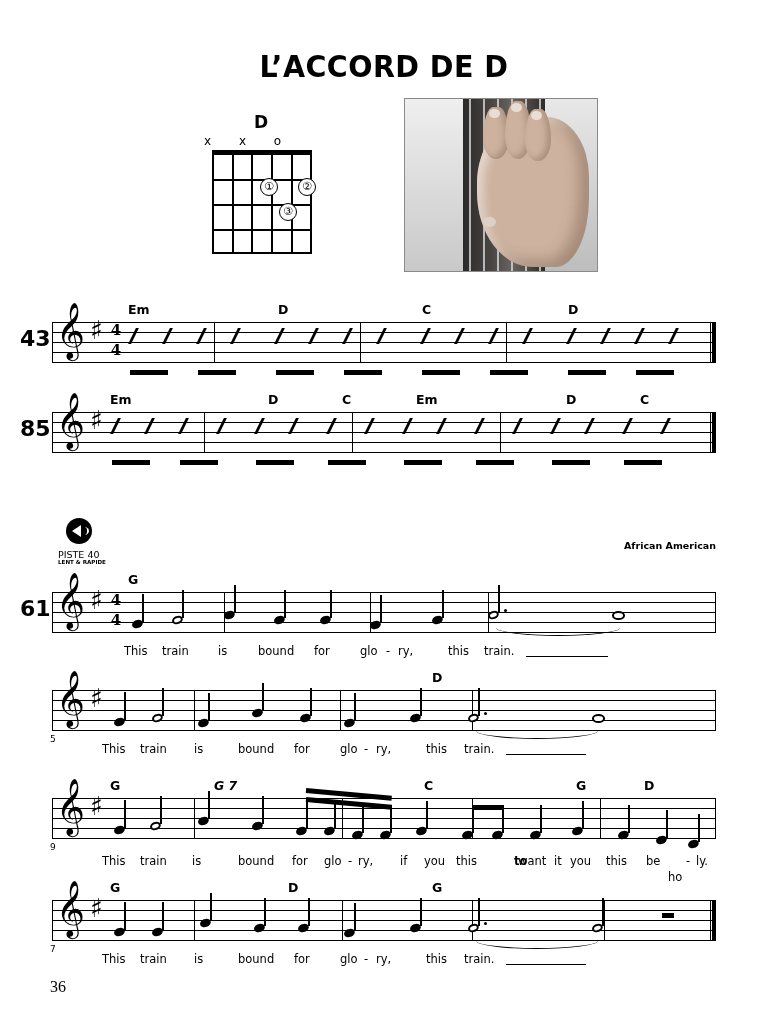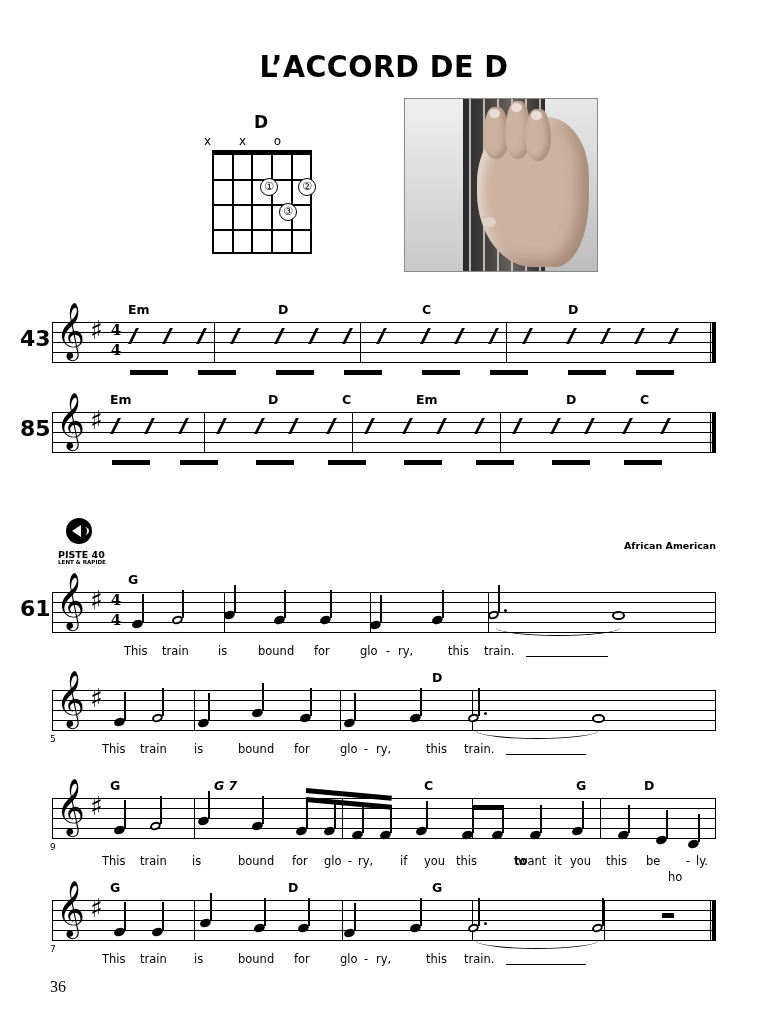--- a/index.html
+++ b/index.html
@@ -352,21 +352,21 @@
     width: 7px;
     height: 8px;
     border-right: 2px solid #fff;
     border-radius: 0 50% 50% 0 / 0 50% 50% 0;
   }
   .track-label {
     position: absolute;
     left: 0;
     top: 31px;
     font-size: 9.5px;
-    font-weight: bold;
+    font-weight: normal;
     font-family: "DejaVu Sans", sans-serif;
   }
   .track-sub {
     position: absolute;
     left: 0;
     top: 41px;
     font-size: 5.6px;
     font-weight: bold;
     font-family: "DejaVu Sans", sans-serif;
   }

